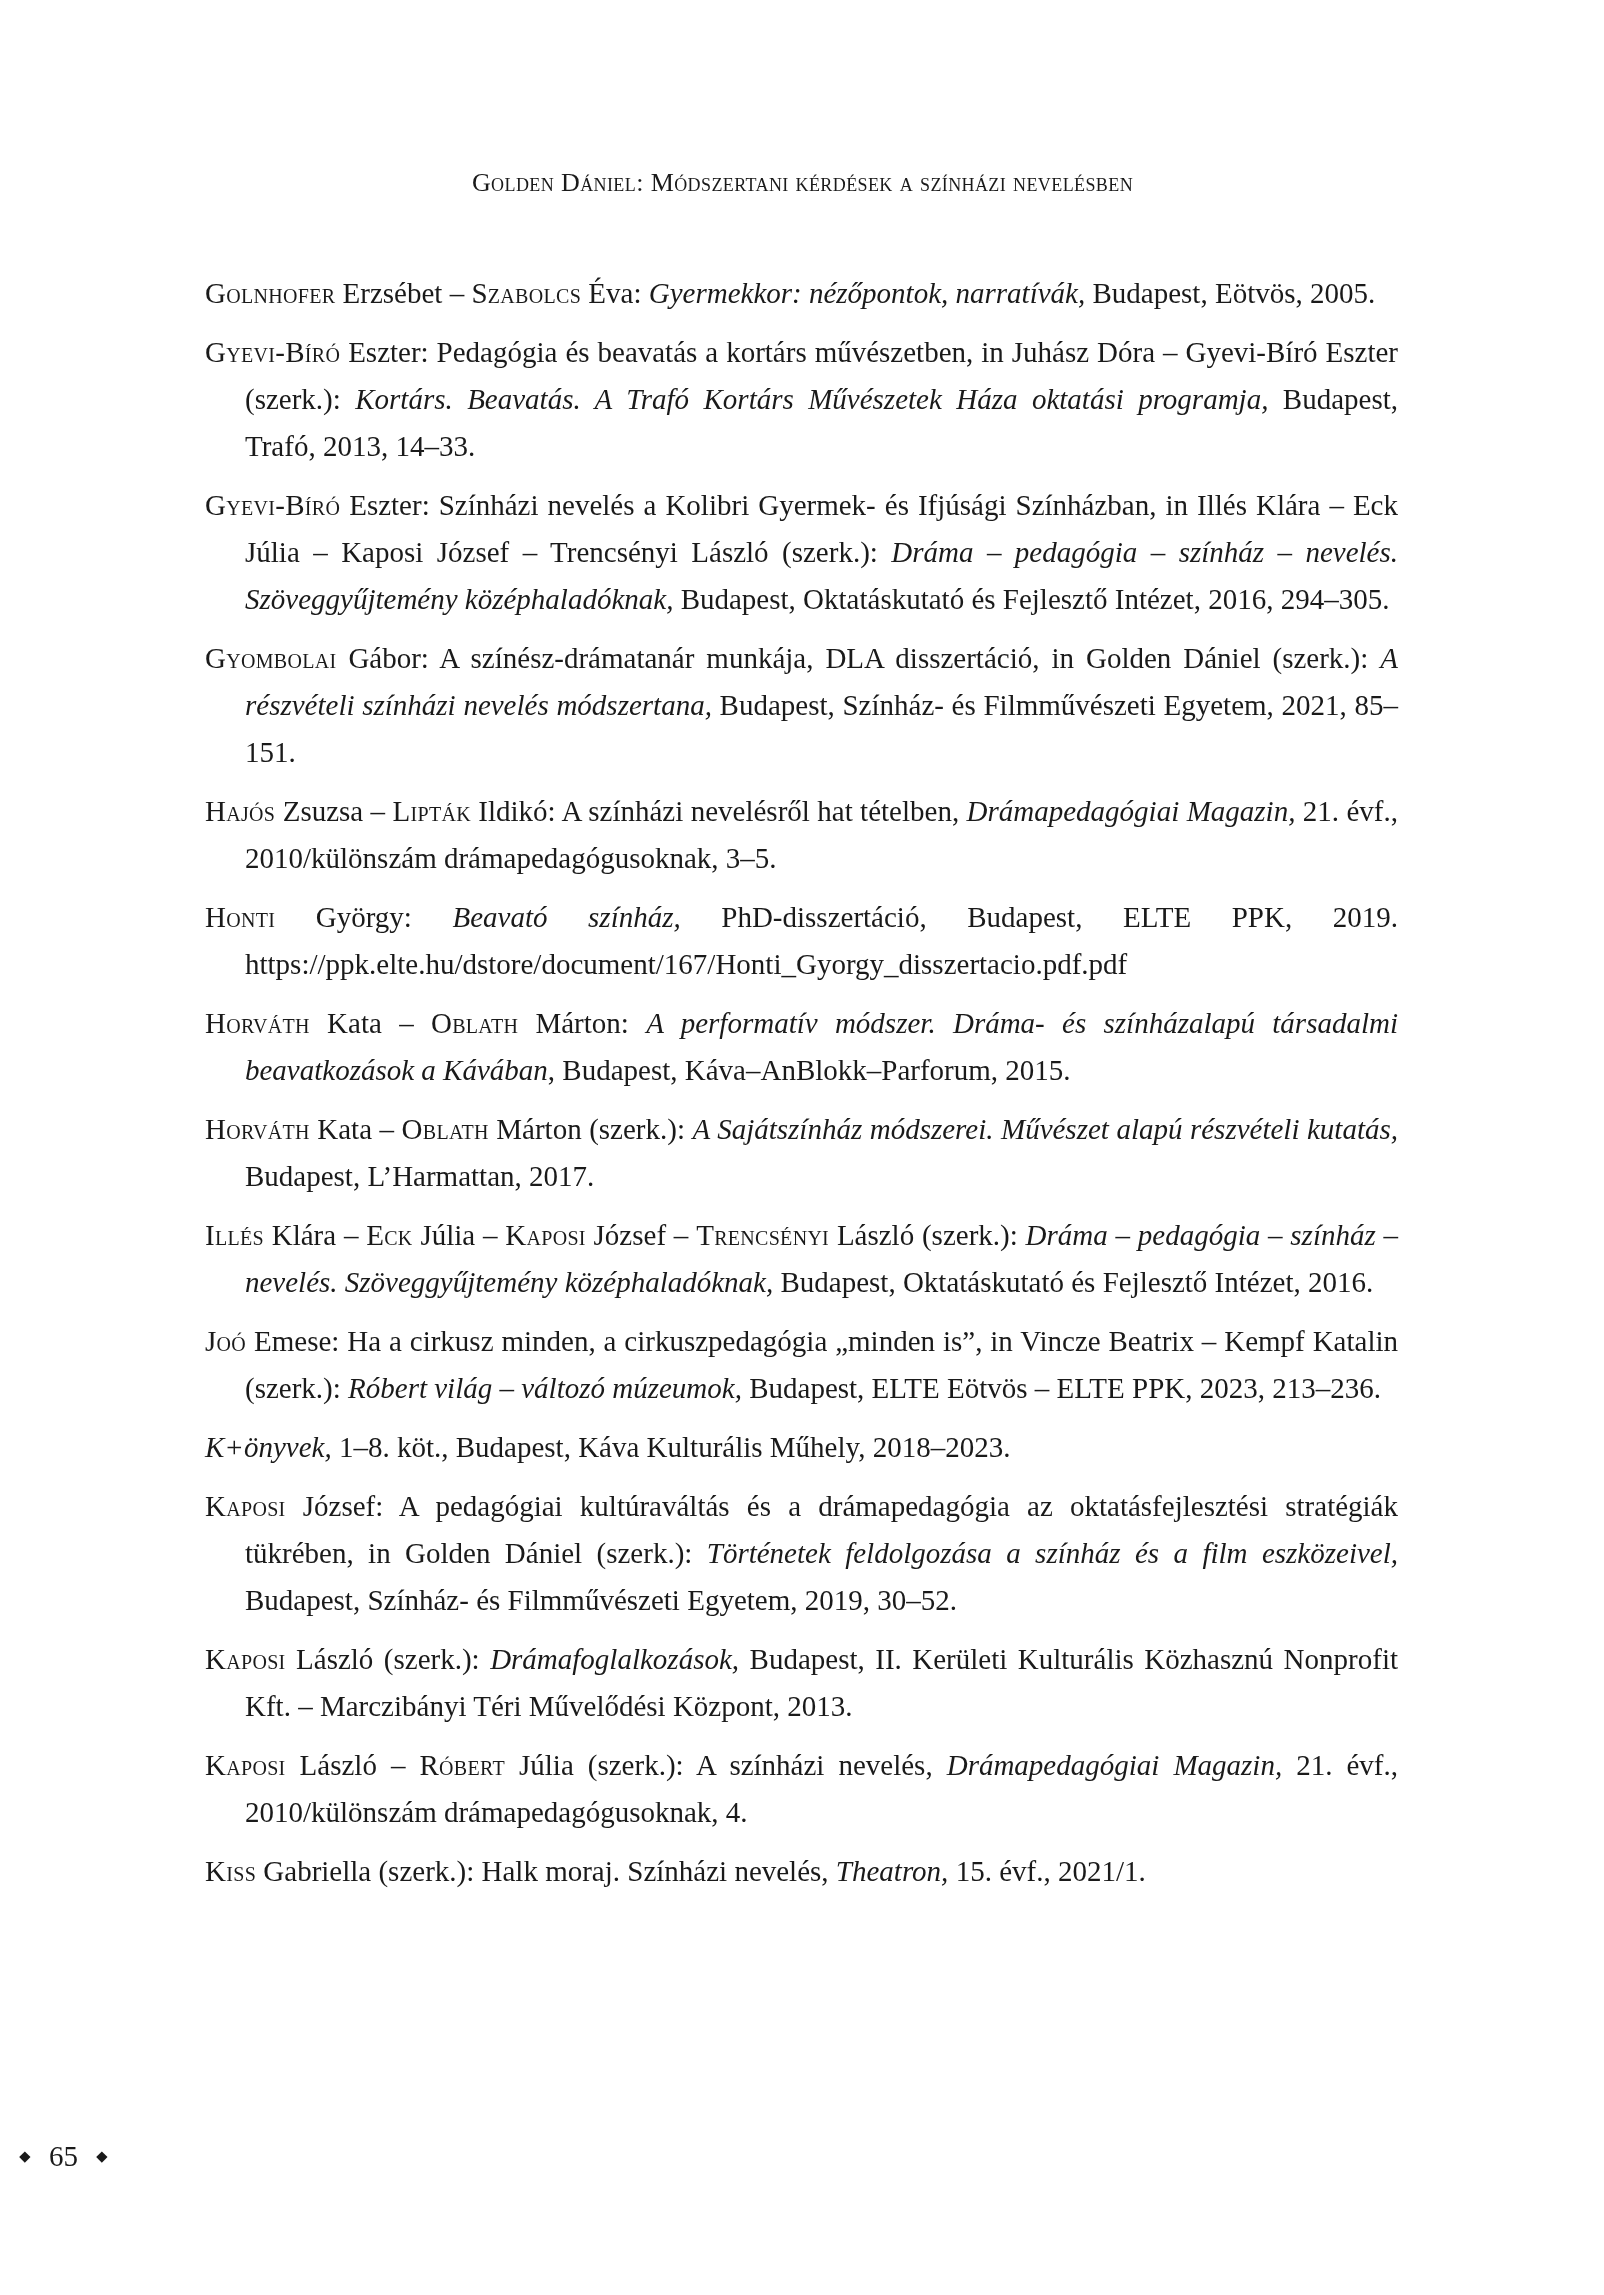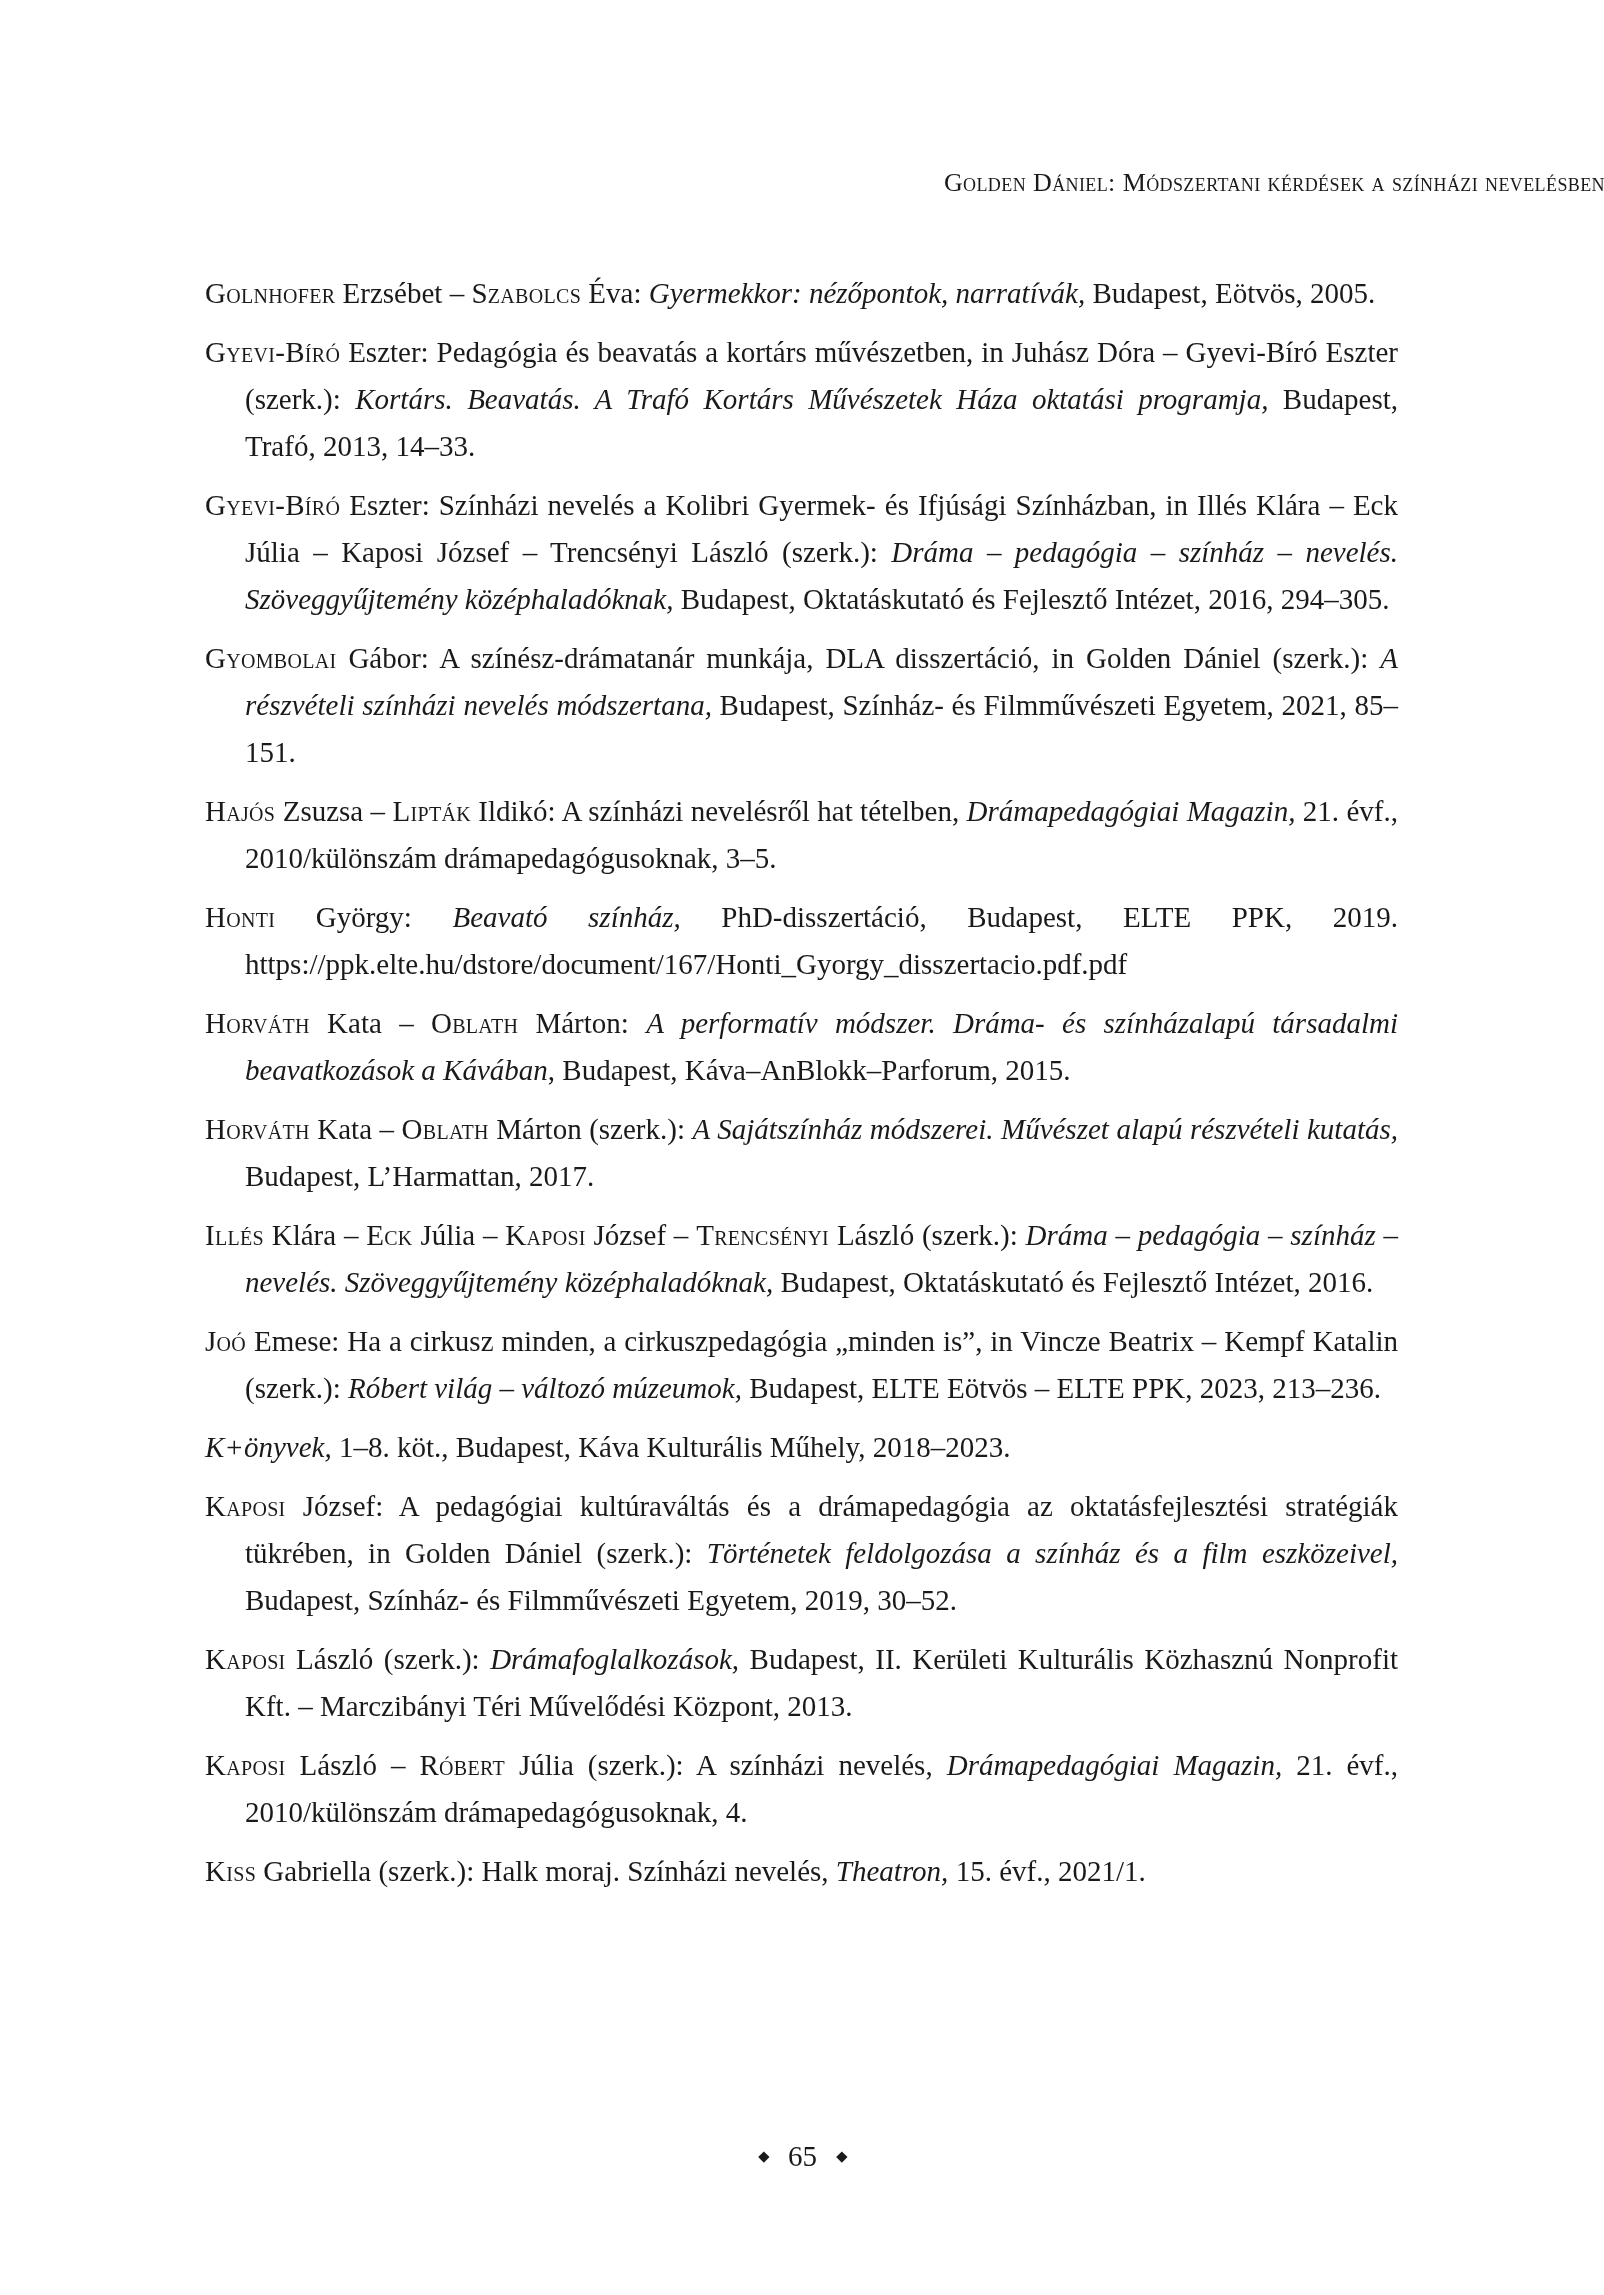--- a/index.html
+++ b/index.html
@@ -13,21 +13,21 @@
     position: relative;
     overflow: hidden;
     font-family: "DejaVu Serif", "Liberation Serif", serif;
     color: #1a1a1a;
   }
   .running-head {
     position: absolute;
     top: 168px;
     left: 0;
     width: 1605px;
-    text-align: right;
+    text-align: center;
     font-family: "Liberation Serif", "DejaVu Serif", serif;
     font-variant: small-caps;
     font-size: 26px;
     letter-spacing: 0.4px;
     color: #1a1a1a;
   }
   .bibliography {
     position: absolute;
     top: 258px;
     left: 193px;
@@ -47,21 +47,20 @@
     letter-spacing: 0.3px;
   }
   .it {
     font-style: italic;
   }
   .page-number {
     position: absolute;
     top: 2140px;
     left: 0;
     width: 1605px;
-    text-align: center;
     font-family: "Liberation Serif", "DejaVu Serif", serif;
     font-size: 29px;
   }
   .bullet {
     display: inline-block;
     width: 7.7px;
     height: 7.7px;
     background: #1a1a1a;
     transform: rotate(45deg);
     vertical-align: middle;

